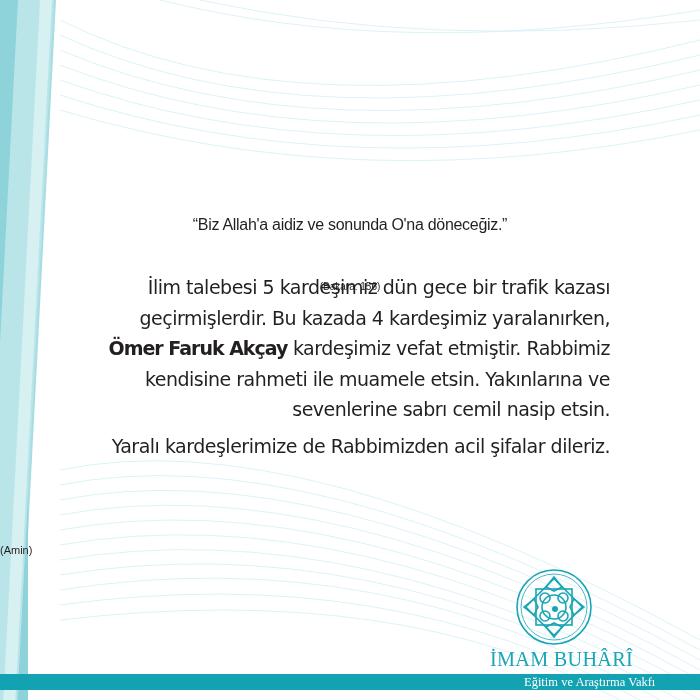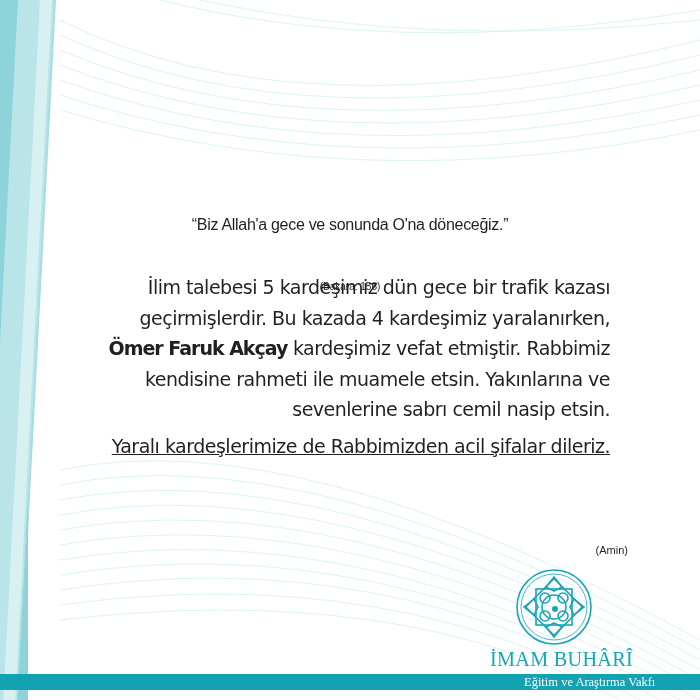--- a/index.html
+++ b/index.html
@@ -20,23 +20,23 @@
     .calligraphy { position: absolute; left: 130px; top: 70px; width: 440px; height: 140px; display: flex; align-items: center; justify-content: center; }
     .calligraphy-text { font-family: "DejaVu Serif", serif; font-size: 64px; color: #1aa5b5; direction: rtl; white-space: nowrap; letter-spacing: -2px; transform: scaleX(1.05); font-weight: bold; }
 
     
     .quote { position: absolute; left: 0; width: 700px; top: 216px; text-align: center; font-family: "Liberation Sans", sans-serif; font-size: 16px; color: #231f20; letter-spacing: -0.3px; }
     .ref { position: absolute; left: 0; width: 700px; top: 237px; text-align: center; font-family: "Liberation Sans", sans-serif; font-size: 10px; color: #231f20; margin-top: 44px; }
 
     
     .body-text { position: absolute; left: 90px; width: 520px; top: 272px; text-align: center; font-family: "DejaVu Sans", sans-serif; font-size: 19px; line-height: 30.5px; color: #231f20; letter-spacing: -0.5px; }
     .body-text p { margin: 0; text-align: right; }
-    .body-text .p2 { margin-top: 6px; text-decoration: underline; }
+    .body-text .p2 { margin-top: 6px; }
     .body-text b { font-weight: bold; letter-spacing: -1px; }
-    .amin { position: absolute; left: 0; width: 628px; top: 544px; text-align: right; font-family: "Liberation Sans", sans-serif; font-size: 11px; color: #231f20; }
+    .amin { position: absolute; left: 0; width: 628px; top: 544px; text-align: left; font-family: "Liberation Sans", sans-serif; font-size: 11px; color: #231f20; }
 
     
     .bottom-bar { position: absolute; left: 0; top: 674px; width: 700px; height: 16px; background: #12a2b1; }
 
     
     .logo-emblem { position: absolute; left: 514px; top: 567px; width: 80px; height: 80px; }
     .logo-title { position: absolute; left: 490px; top: 646px; width: 200px; font-family: "Liberation Serif", serif; font-size: 22px; color: #1aa5b5; letter-spacing: 0.3px; transform: scaleX(0.92); transform-origin: left center; white-space: nowrap; }
     .logo-subtitle { position: absolute; left: 493px; top: 675px; font-family: "Liberation Serif", serif; font-size: 12.5px; color: #ffffff; white-space: nowrap; margin-left: 31px; }
   </style>
 </head>
@@ -68,21 +68,21 @@
       <path d="M60 545 Q 350 495 700 690"></path>
       <path d="M60 560 Q 360 510 700 700"></path>
       <path d="M60 575 Q 370 525 680 700"></path>
       <path d="M60 590 Q 380 540 660 700"></path>
       <path d="M60 605 Q 390 560 640 700"></path>
       <path d="M60 620 Q 400 580 620 700"></path>
     </g>
   </svg>
 
 
-  <div class="quote">“Biz Allah'a gece ve sonunda O'na döneceğiz.”</div>
+  <div class="quote">“Biz Allah'a aidiz ve sonunda O'na döneceğiz.”</div>
   <div class="ref">(Bakara: 156)</div>
 
   <div class="body-text">
     <p><span>İlim talebesi 5 kardeşimiz dün gece bir trafik kazası geçirmişlerdir. Bu kazada 4 kardeşimiz yaralanırken, </span><b>Ömer Faruk Akçay</b><span> kardeşimiz vefat etmiştir.  Rabbimiz kendisine rahmeti ile muamele etsin. Yakınlarına ve sevenlerine sabrı cemil nasip etsin.</span></p>
     <p class="p2">Yaralı kardeşlerimize de Rabbimizden acil şifalar dileriz.</p>
   </div>
 
   <div class="amin">(Amin)</div>
 
   <div class="bottom-bar"></div>

